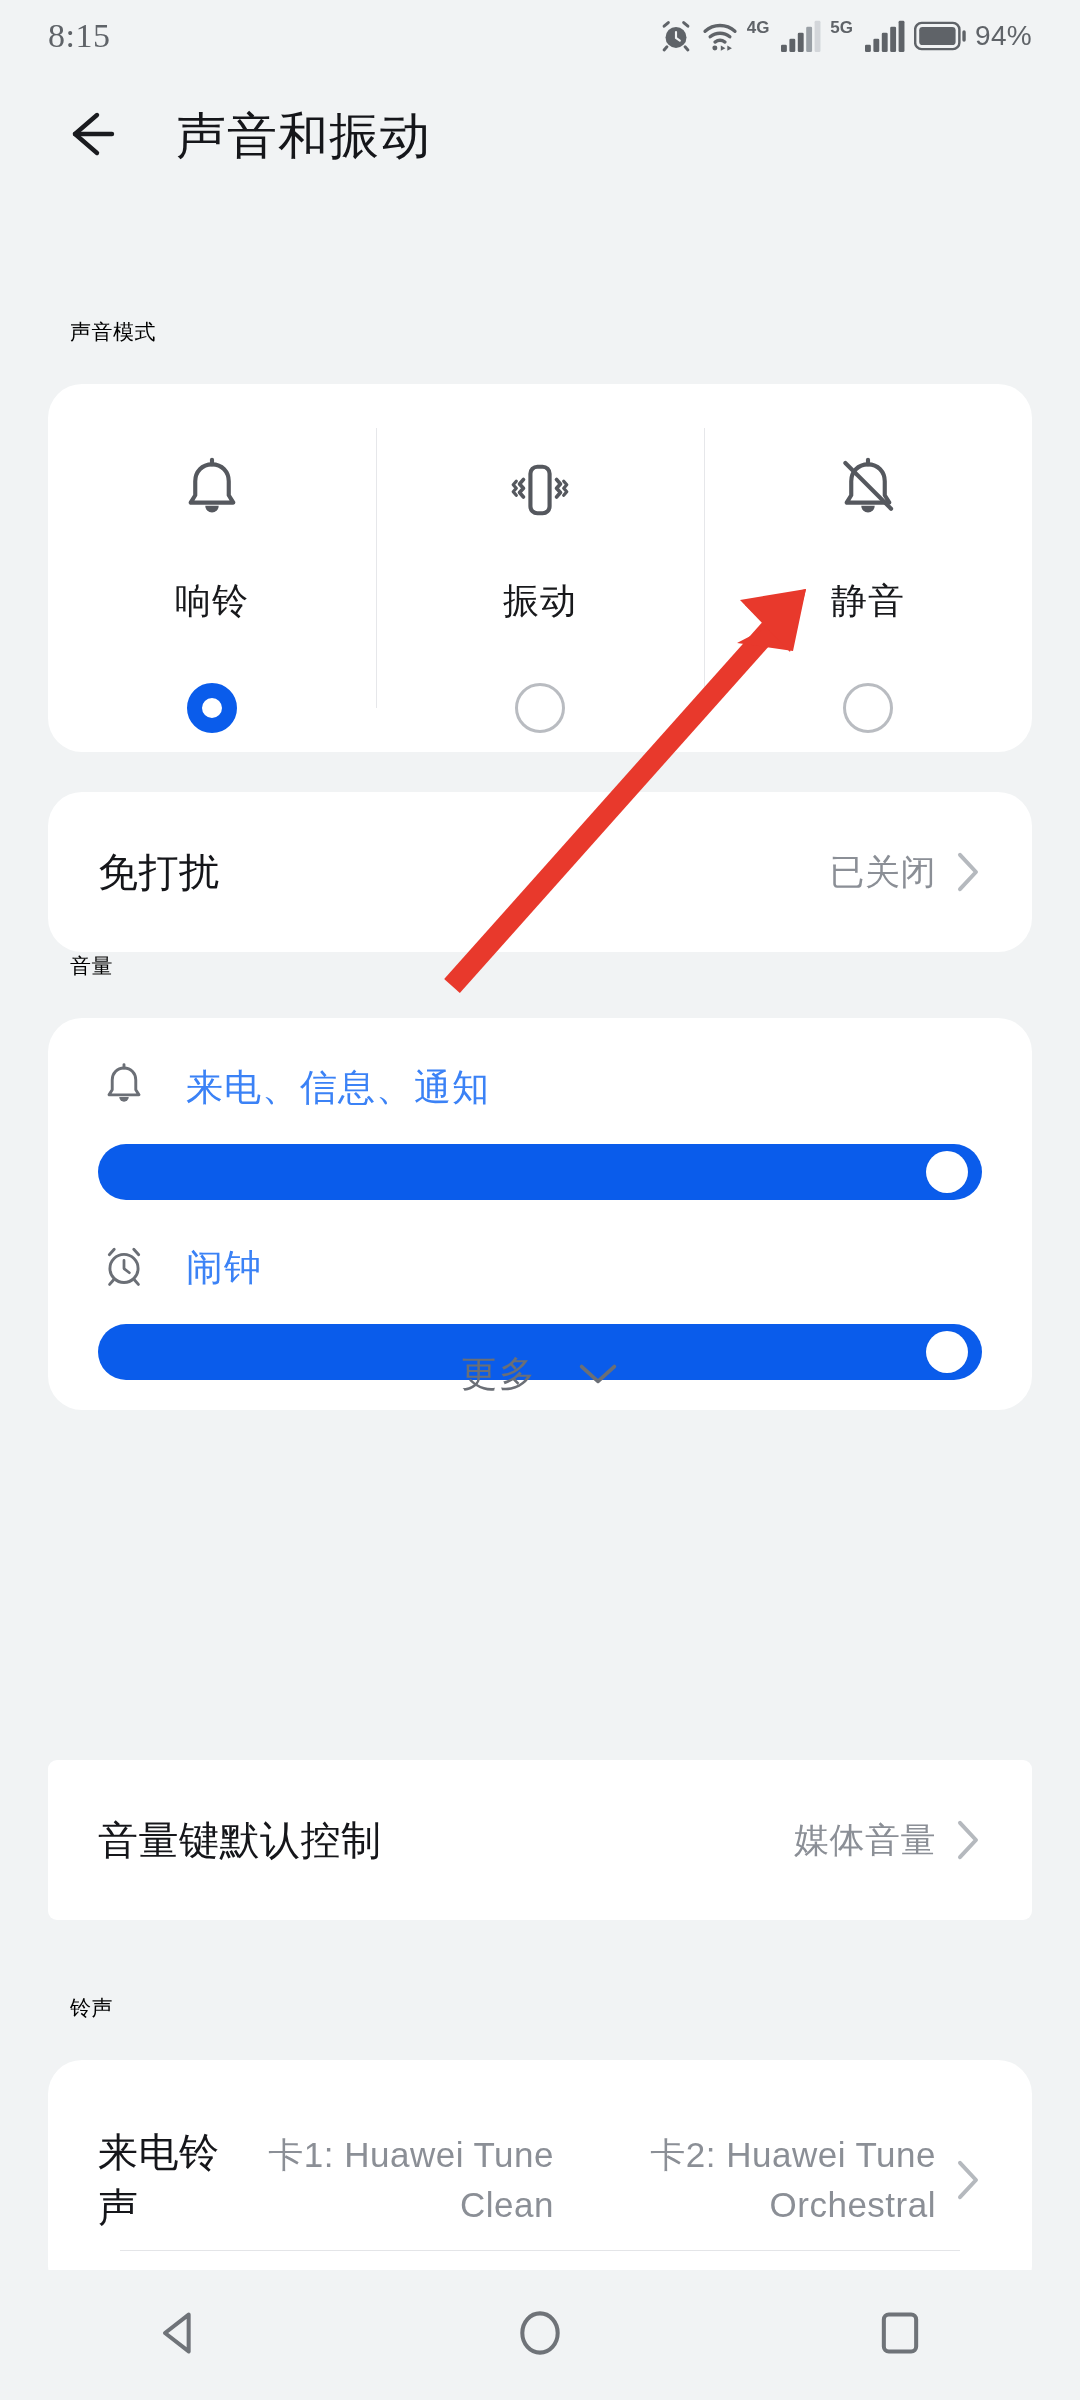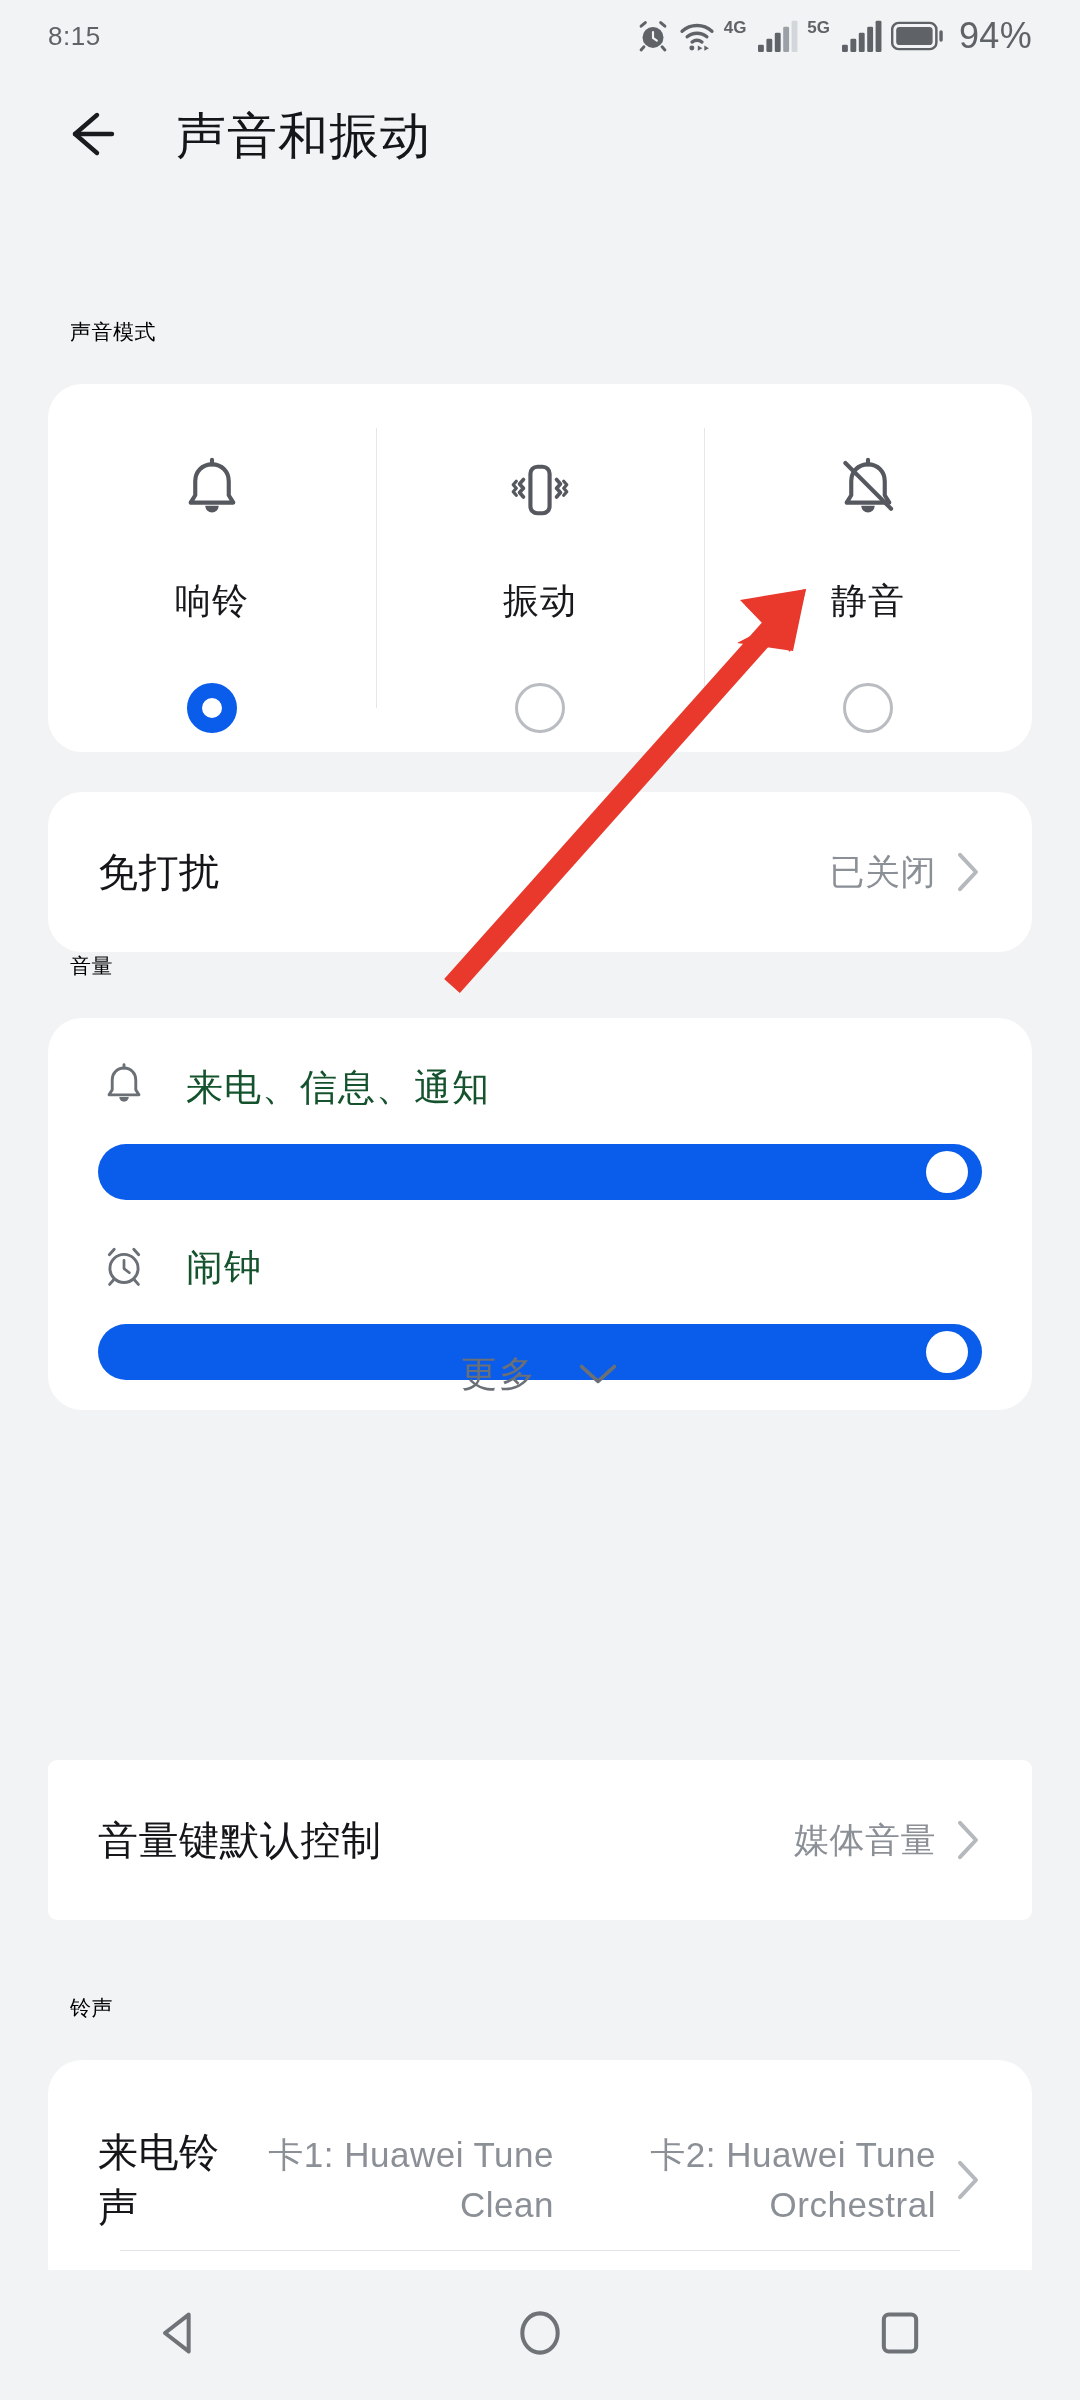--- a/index.html
+++ b/index.html
@@ -11,24 +11,24 @@
     -webkit-font-smoothing:antialiased;
   }
   .screen{position:relative;width:1080px;height:2400px;background:#f1f3f4;}
 
   
   .statusbar{
     position:absolute;top:0;left:0;width:1080px;height:72px;
     display:flex;align-items:center;justify-content:space-between;
     padding:0 48px;box-sizing:border-box;
   }
-  .status-time{font-size:26px;color:#5f6368;letter-spacing:.5px;font-weight:400;}
+  .status-time{font-size:34px;color:#5f6368;letter-spacing:.5px;font-weight:400;font-family:Liberation Serif, serif;}
   .status-icons{display:flex;align-items:center;gap:9px;}
   .status-icons svg{display:block;}
-  .status-batt-text{font-size:36px;color:#5f6368;margin-left:7px;letter-spacing:.3px;}
+  .status-batt-text{font-size:28px;color:#5f6368;letter-spacing:.3px;}
   .net-group{display:flex;align-items:flex-end;gap:12px;}
   .net-label{font-size:17px;color:#5f6368;line-height:1;margin-bottom:17px;font-weight:600;}
 
   
   .appbar{
     position:absolute;top:72px;left:0;width:1080px;height:128px;
     display:flex;align-items:center;padding-left:56px;box-sizing:border-box;
   }
   .back-btn{width:68px;height:68px;display:flex;align-items:center;justify-content:center;cursor:pointer;}
   .appbar-title{font-size:50px;color:#15161a;margin-left:52px;letter-spacing:1px;font-weight:400;}
@@ -63,21 +63,21 @@
   .row-title{font-size:40px;color:#15161a;letter-spacing:.5px;}
   .row-spacer{flex:1;}
   .row-value{font-size:35px;color:#8b8f96;letter-spacing:.5px;text-align:right;}
   .row-value-two{display:flex;flex-direction:row;align-items:flex-end;line-height:1.42;}
   .chev{margin-left:18px;display:flex;align-items:center;}
 
   
   .vol-card{top:1018px;height:392px;padding:0 0 0 0;}
   .vol-item{position:absolute;left:0;width:984px;}
   .vol-head{display:flex;align-items:center;padding-left:50px;}
-  .vol-head-label{font-size:37px;color:#14532d;margin-left:36px;letter-spacing:1px;}
+  .vol-head-label{font-size:37px;color:#3b82f6;margin-left:36px;letter-spacing:1px;}
   .slider{
     position:relative;margin:28px 50px 0 50px;height:56px;border-radius:28px;background:#0a5ceb;
   }
   .slider-thumb{
     position:absolute;top:50%;transform:translate(-50%,-50%);
     width:42px;height:42px;border-radius:50%;background:#ffffff;
     box-shadow:0 0 2px rgba(0,0,0,.08);
   }
   .more-row{
     position:absolute;left:0;width:984px;display:flex;align-items:center;justify-content:center;

